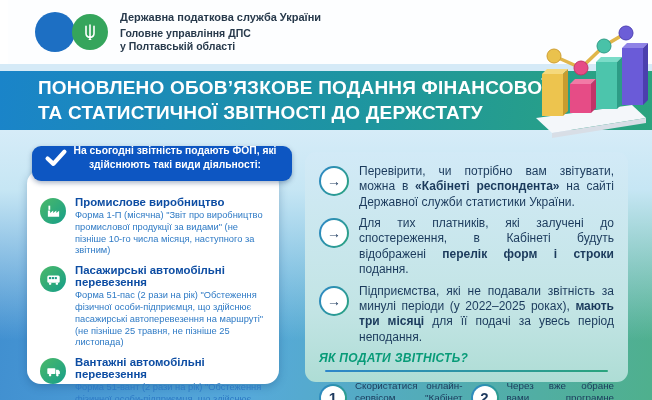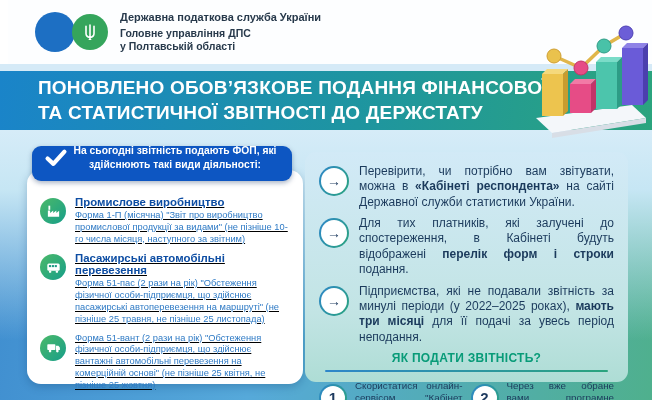--- a/index.html
+++ b/index.html
@@ -29,23 +29,23 @@
   .body-bg{
     position:absolute;top:130px;left:0;width:652px;height:270px;
     background:
       linear-gradient(180deg,#d6ecf8 0%,#c6e6f4 22%,rgba(198,230,244,0) 78%),
       linear-gradient(100deg,#3e8ccf 0%,#56a9da 42%,#4fb08d 100%);
   }
   
   .chart-ill{position:absolute;left:534px;top:4px;z-index:4;}
   
   .card{
-    position:absolute;left:27px;top:170px;width:276px;height:214px;z-index:2;
+    position:absolute;left:27px;top:170px;width:252px;height:214px;z-index:2;
     background:#ffffff;border-radius:14px;box-shadow:0 3px 8px rgba(15,60,110,.28);
-    box-sizing:border-box;padding:26px 12px 8px 13px;text-decoration:underline;
+    box-sizing:border-box;padding:26px 12px 8px 13px;
   }
   .card-header{
     position:absolute;left:32px;top:146px;width:260px;height:35px;z-index:3;
     background:#0d56c2;border-radius:9px;box-shadow:0 2px 5px rgba(10,40,90,.35);
     display:flex;align-items:center;box-sizing:border-box;padding:0 10px 12px 12px;
   }
   .card-header .txt{flex:1;text-align:center;color:#fff;font-size:10.3px;font-weight:bold;line-height:1.3;}
   .section{display:flex;gap:9px;margin-bottom:7px;}
   .icon-circle{
     flex:0 0 26px;width:26px;height:26px;border-radius:50%;margin-top:2px;
@@ -63,21 +63,21 @@
   }
   .ritem{display:flex;gap:10px;margin-bottom:6px;align-items:flex-start;}
   .ring{
     flex:0 0 30px;width:30px;height:30px;border-radius:50%;border:2px solid transparent;box-sizing:border-box;
     background:linear-gradient(#fff,#fff) padding-box,linear-gradient(120deg,#2e86ca,#2aa47d) border-box;
     display:flex;align-items:center;justify-content:center;margin-top:2px;
   }
   .ring .arr{font-size:14px;font-weight:bold;color:#1d3a5f;line-height:1;}
   .rtext{flex:1;font-size:12px;color:#1b3a5c;line-height:1.28;text-align:justify;}
   .rtext b{font-weight:bold;}
-  .how-title{text-align:center;font-size:12px;font-weight:bold;color:#089b78;letter-spacing:.3px;margin:4px 0 5px 0;}
+  .how-title{font-size:12px;font-weight:bold;color:#089b78;letter-spacing:.3px;margin:4px 0 5px 0;font-style:italic;}
   .divider{height:2px;border-radius:1px;margin:0 6px 8px 6px;background:linear-gradient(90deg,#2e86ca,#2aa47d);}
   .steps{display:flex;gap:8px;}
   .step{flex:1;display:flex;gap:8px;align-items:flex-start;}
   .numring{
     flex:0 0 28px;width:28px;height:28px;border-radius:50%;border:2px solid transparent;box-sizing:border-box;
     background:linear-gradient(#fff,#fff) padding-box,linear-gradient(120deg,#2e86ca,#2aa47d) border-box;
     display:flex;align-items:center;justify-content:center;margin-top:4px;
   }
   .numring span{font-size:15px;font-weight:bold;color:#1d3a5f;}
   .step-text{flex:1;font-size:9.8px;color:#1b3a5c;line-height:1.28;text-align:justify;}
@@ -183,20 +183,21 @@
     <div class="section">
       <div class="icon-circle">
         <svg width="15" height="15" viewBox="0 0 16 16">
           <rect x="1.4" y="4.4" width="8.6" height="6.2" rx="0.8" fill="#fff"></rect>
           <path d="M10.6 6.1 h2.6 l1.6 2 v2.5 h-4.2 z" fill="#fff"></path>
           <circle cx="4.3" cy="11.8" r="1.4" fill="#fff"></circle>
           <circle cx="12.1" cy="11.8" r="1.4" fill="#fff"></circle>
         </svg>
       </div>
       <div class="sec-body">
+        <div class="sec-title">Вантажні автомобільні перевезення</div>
         <div class="sec-text">Форма 51-вант (2 рази на рік) "Обстеження фізичної особи-підприємця, що здійснює вантажні автомобільні перевезення на комерційній основі" (не пізніше 25 квітня, не пізніше 25 жовтня)</div>
       </div>
     </div>
 
   </div>
 
   <div class="card-header">
     <svg width="24" height="19" viewBox="0 0 22 18">
       <polyline points="3,10 8.5,15 19,3.5" stroke="#ffffff" stroke-width="4" fill="none" stroke-linecap="round" stroke-linejoin="round"></polyline>
     </svg>

